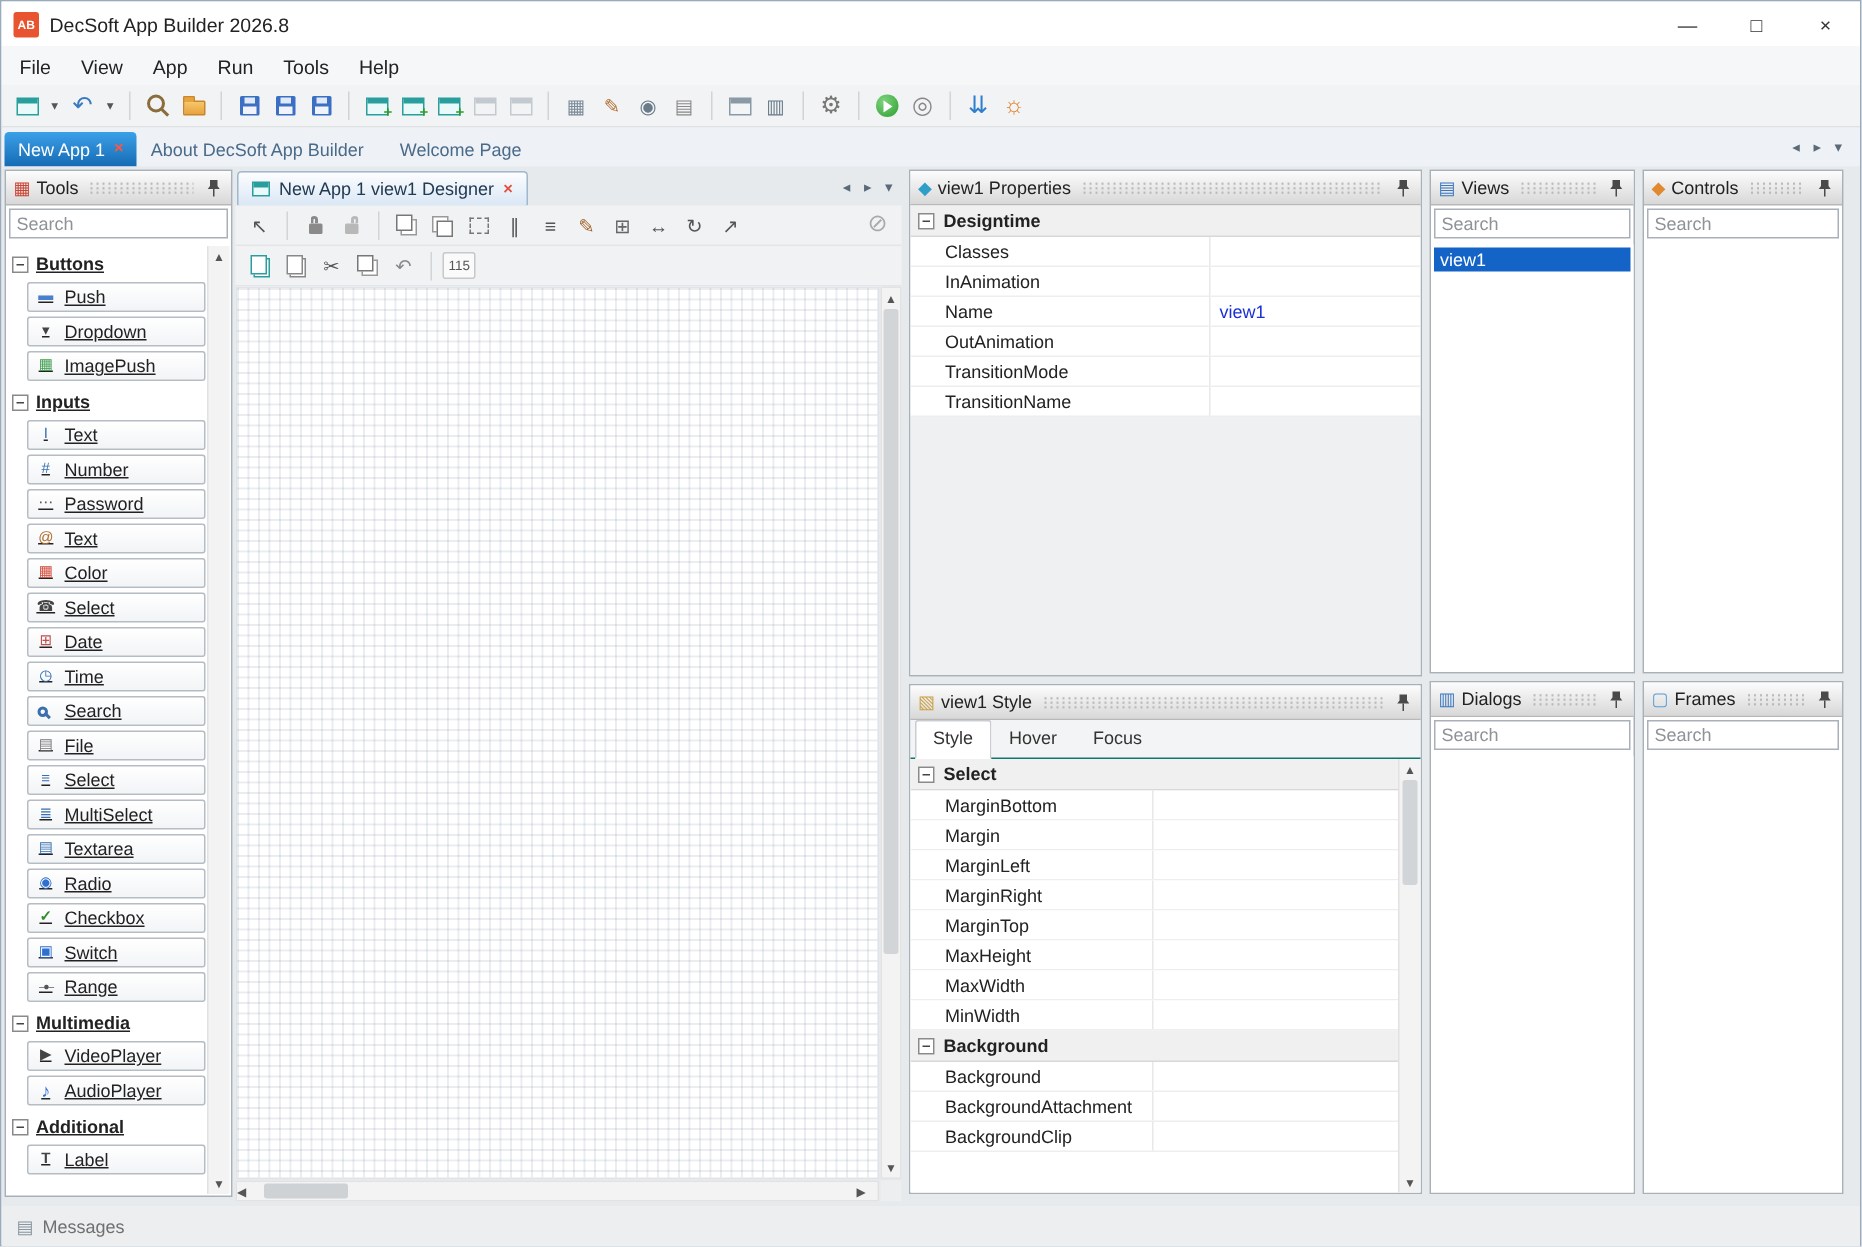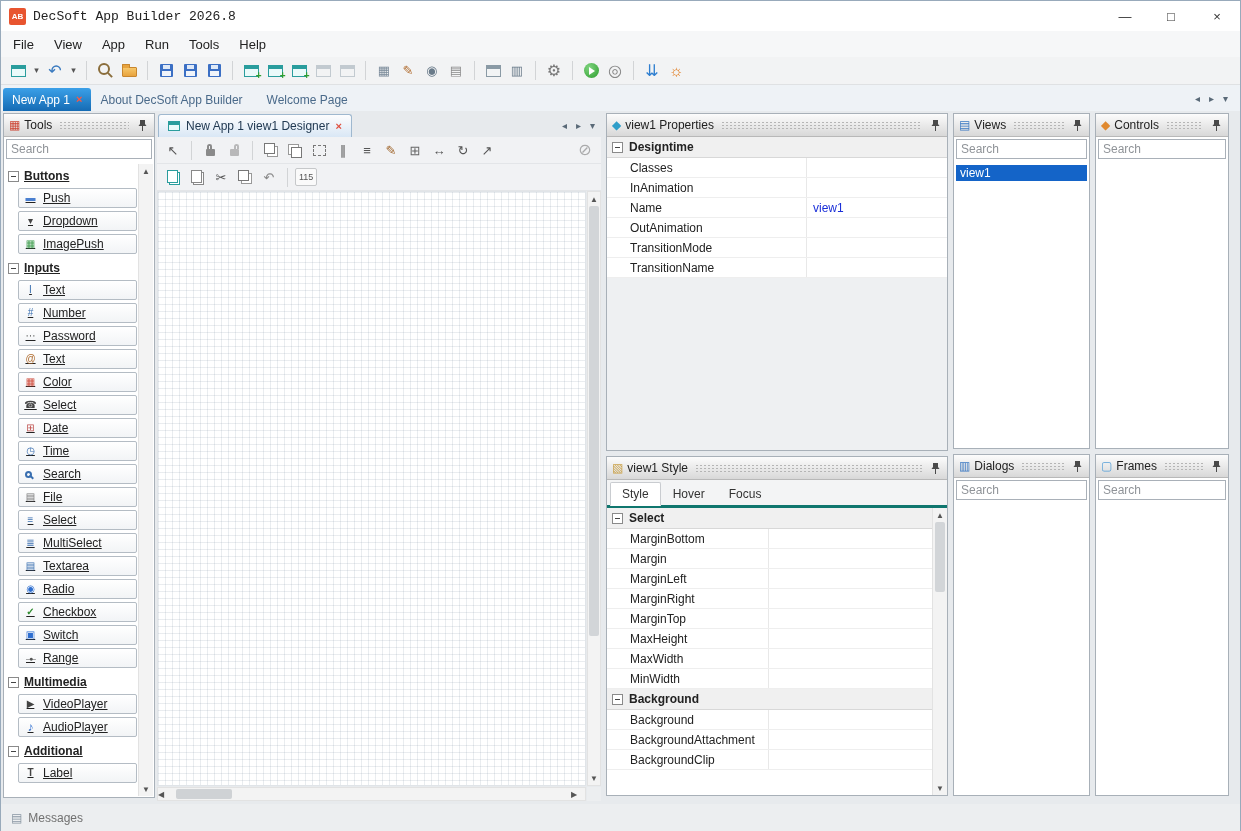--- a/index.html
+++ b/index.html
@@ -2,21 +2,21 @@
 <html><head>
 <meta charset="utf-8">
 <style>
   html,body{margin:0;padding:0;}
   body{width:1241px;height:831px;overflow:hidden;font-family:"Liberation Sans",sans-serif;font-size:12px;color:#222;background:#d7dadd;}
   .page{position:relative;width:1239px;height:829px;background:#eceef0;border:1px solid #98aabb;box-sizing:content-box;}
 
   
   .titlebar{position:absolute;left:0;top:0;width:100%;height:30px;background:#fff;display:flex;align-items:center;padding-left:8px;box-sizing:border-box;}
   .appbadge{width:17px;height:17px;background:#e8542f;color:#fff;font-size:8px;font-weight:bold;display:flex;align-items:center;justify-content:center;border-radius:2px;margin-right:7px;}
-  .apptitle{font-size:13px;color:#222;font-family:Liberation Mono, monospace;}
+  .apptitle{font-size:13px;color:#222;}
   .wbtns{position:absolute;right:0;top:0;height:30px;display:flex;}
   .wbtn{width:46px;height:30px;display:flex;align-items:center;justify-content:center;font-size:13px;color:#333;}
 
   
   .menubar{position:absolute;left:0;top:30px;width:100%;height:26px;background:#f6f7f8;display:flex;align-items:center;padding-left:2px;box-sizing:border-box;}
   .menu-item{padding:4px 10px;font-size:13px;color:#222;}
 
   
   .toolbar{position:absolute;left:0;top:56px;width:100%;height:28px;background:#f2f3f4;border-bottom:1px solid #dfe1e3;display:flex;align-items:center;padding:0 6px;gap:2px;box-sizing:border-box;}
   .tbtn{height:22px;min-width:22px;display:flex;align-items:center;justify-content:center;border-radius:2px;}
@@ -117,21 +117,21 @@
   
   .pgrid{flex:1;overflow:hidden;background:#eef0f2;}
   .psec{height:20px;display:flex;align-items:center;gap:6px;background:#f0f0f0;border-bottom:1px solid #d8d8d8;font-weight:bold;padding-left:5px;font-size:12px;}
   .prow{height:20px;display:flex;border-bottom:1px solid #eeeeee;background:#fff;box-sizing:border-box;}
   .pname{width:200px;padding:3px 4px 0 23px;border-right:1px solid #e8e8e8;color:#222;box-sizing:border-box;font-size:12px;white-space:nowrap;overflow:hidden;}
   .pname.s{width:162px;}
   .pval{flex:1;padding:3px 6px 0;font-size:12px;}
   .pval.link{color:#1a2fd8;}
 
   
-  .stabs{flex:0 0 25px;height:25px;background:#f3f4f5;border-bottom:3px solid #0f766e;display:flex;align-items:flex-end;padding-left:3px;}
+  .stabs{flex:0 0 25px;height:25px;background:#f3f4f5;border-bottom:1px solid #0f766e;display:flex;padding-left:3px;}
   .stab{padding:4px 11px;border:1px solid transparent;color:#333;font-size:12px;margin-bottom:-1px;}
   .stab.active{background:#fff;border-color:#c9ccd0;border-bottom-color:#fff;border-radius:2px 2px 0 0;}
   .sgrid-wrap{flex:1;position:relative;overflow:hidden;background:#fff;}
   .sgrid{position:absolute;left:0;top:0;bottom:0;right:15px;overflow:hidden;background:#fff;}
   .vscroll2{position:absolute;right:0;top:0;bottom:0;width:15px;background:#f3f3f3;border-left:1px solid #e2e2e2;display:flex;flex-direction:column;align-items:center;box-sizing:border-box;}
 
   
   .statusbar{position:absolute;left:0;top:803px;width:100%;height:28px;background:#eceef0;display:flex;align-items:center;gap:6px;padding-left:10px;color:#707070;box-sizing:border-box;}
 </style>
 </head>

